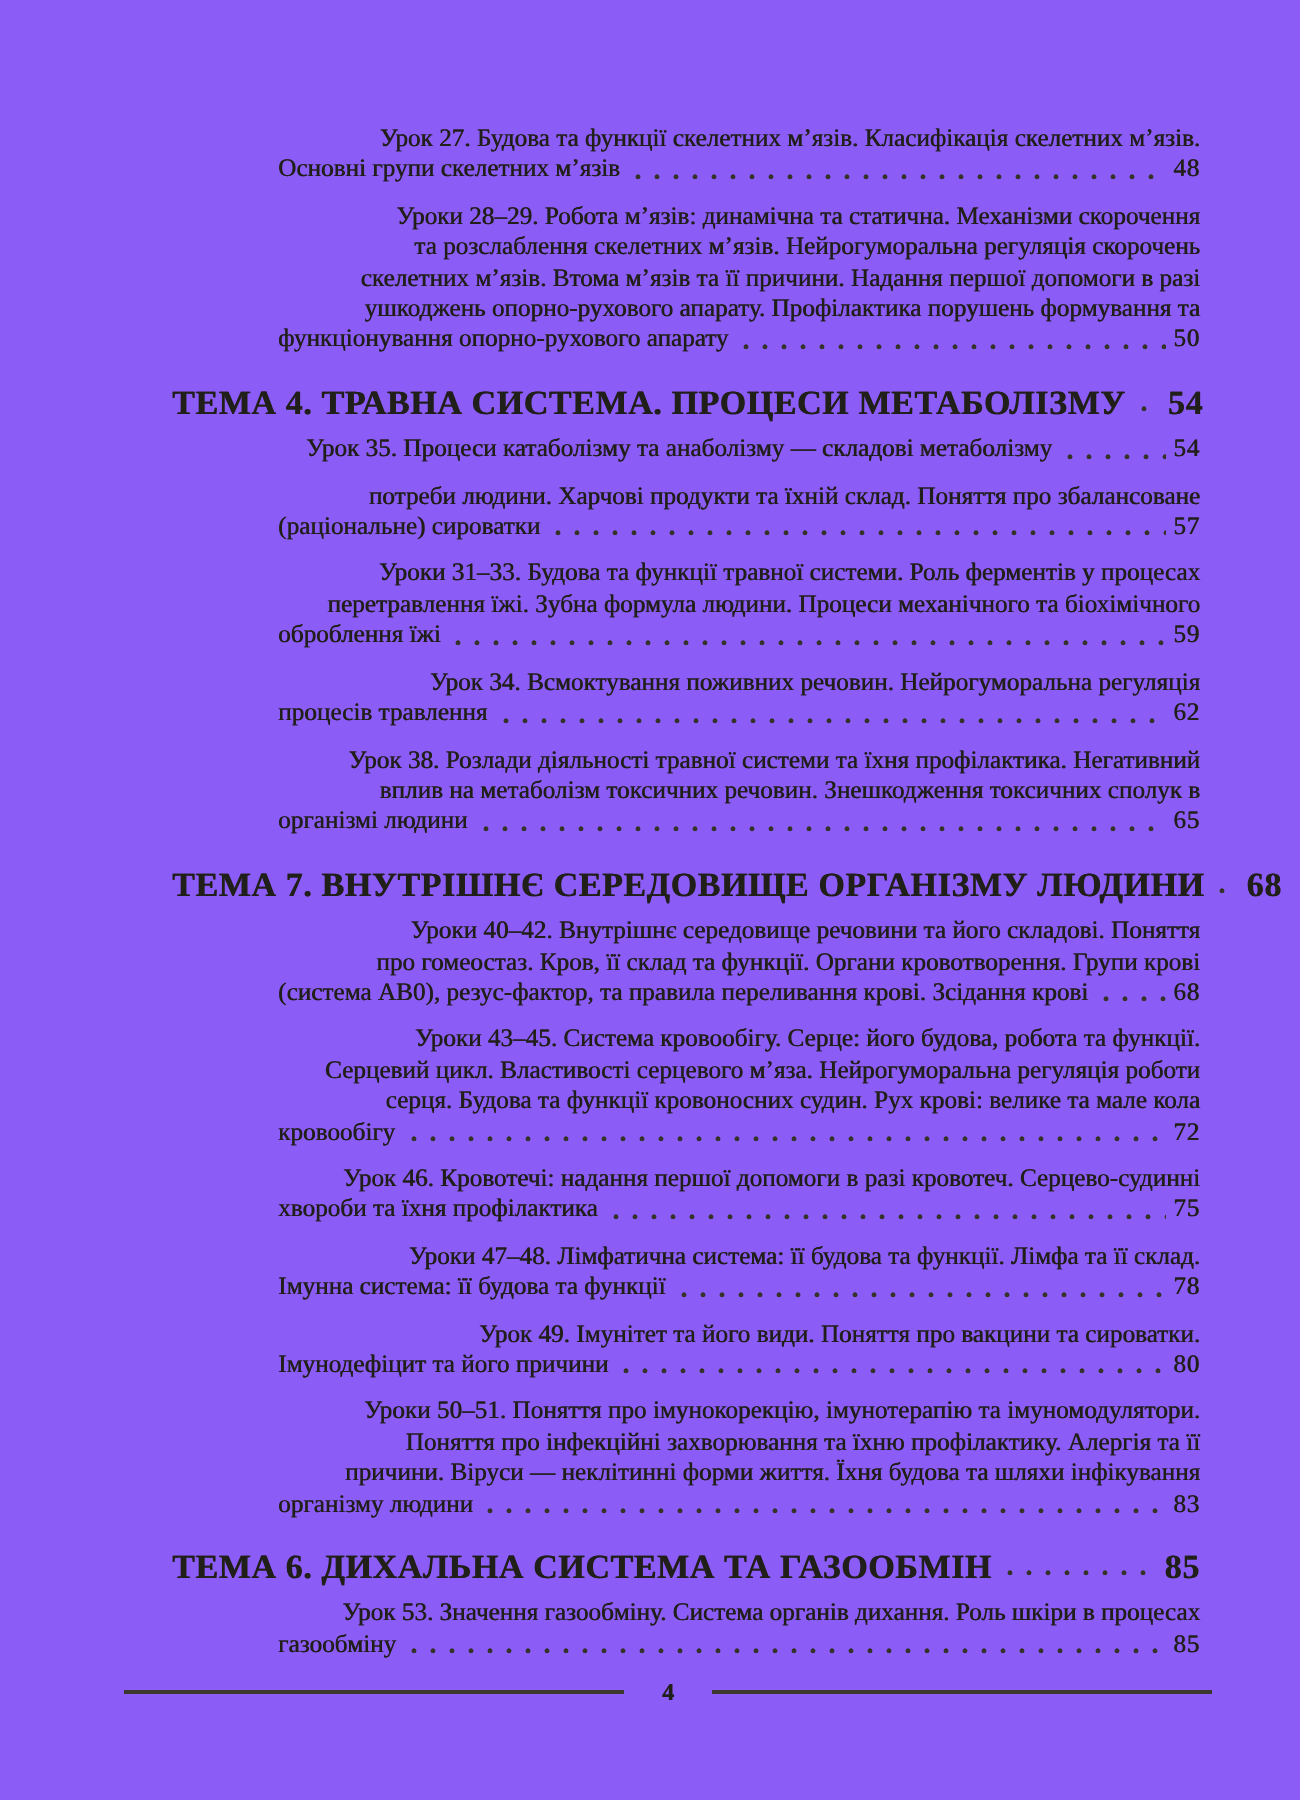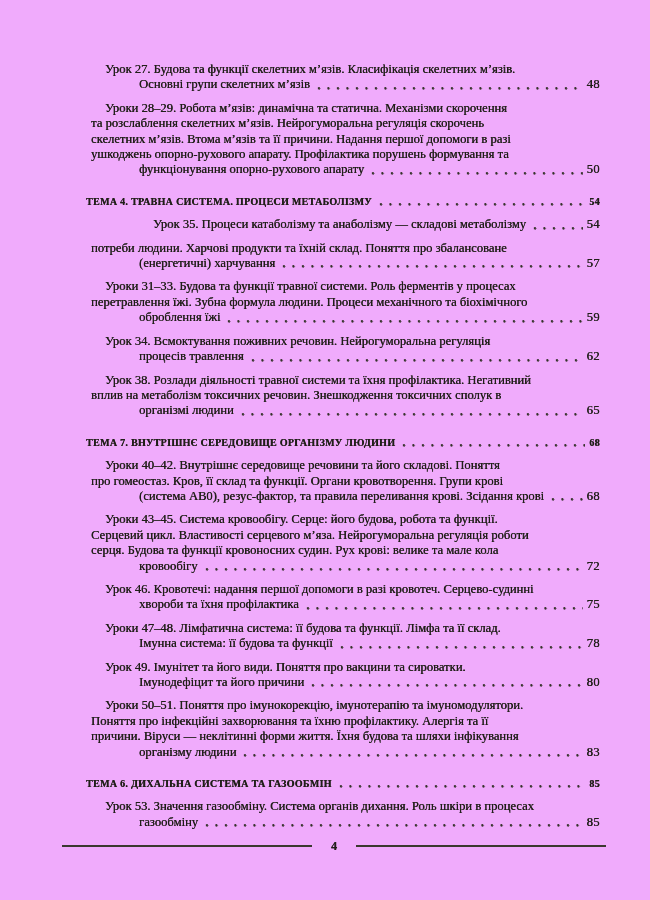--- a/index.html
+++ b/index.html
@@ -1,33 +1,34 @@
 <!DOCTYPE html>
 <html><head>
 <meta charset="utf-8">
 <style>
   html,body{margin:0;padding:0;background:#ffffff;}
   .page{
     position:relative;
     width:650px;height:900px;
-    background:#f0abfc;
+    background:#8b5cf6;
     overflow:hidden;
     font-family:"Liberation Serif","DejaVu Serif",serif;
     color:#211f19;
+    text-align:right;
   }
   .toc{
     position:absolute;left:0;top:0;width:650px;box-sizing:border-box;
     padding:62px 50px 0 86px;
     font-size:12.6px;
     text-shadow:0.3px 0 0 currentColor;
   }
   .section{display:block;}
   .heading{
     display:flex;align-items:baseline;
-    font-weight:bold;font-size:10px;letter-spacing:0.3px;
+    font-weight:bold;font-size:17px;letter-spacing:0.3px;
     line-height:15.4px;margin:16px 0 8px 0;white-space:nowrap;
   }
   .entry{margin:0 0 8px 5px;}
   .entry .line{line-height:15.4px;white-space:nowrap;}
   .entry .line.first{padding-left:14px;}
   .line.last{display:flex;align-items:baseline;margin-left:48px;}
   .line.last .t,.heading .t{flex:0 0 auto;}
   .dots{
     flex:1 1 auto;min-width:12px;align-self:stretch;
     margin:0 4px 0 5px;
@@ -82,21 +83,21 @@
         <div class="entry">
           <div class="line first last">
             <span class="t">Урок 35. Процеси катаболізму та анаболізму — складові метаболізму</span>
             <span class="dots"></span>
             <span class="pnum">54</span>
           </div>
         </div>
         <div class="entry">
           <div class="line">потреби людини. Харчові продукти та їхній склад. Поняття про збалансоване</div>
           <div class="line last">
-            <span class="t">(енергетичні) харчування</span>
+            <span class="t">(раціональне) сироватки</span>
             <span class="dots"></span>
             <span class="pnum">57</span>
           </div>
         </div>
         <div class="entry">
           <div class="line first">Уроки 31–33. Будова та функції травної системи. Роль ферментів у процесах</div>
           <div class="line">перетравлення їжі. Зубна формула людини. Процеси механічного та біохімічного</div>
           <div class="line last">
             <span class="t">оброблення їжі</span>
             <span class="dots"></span>

